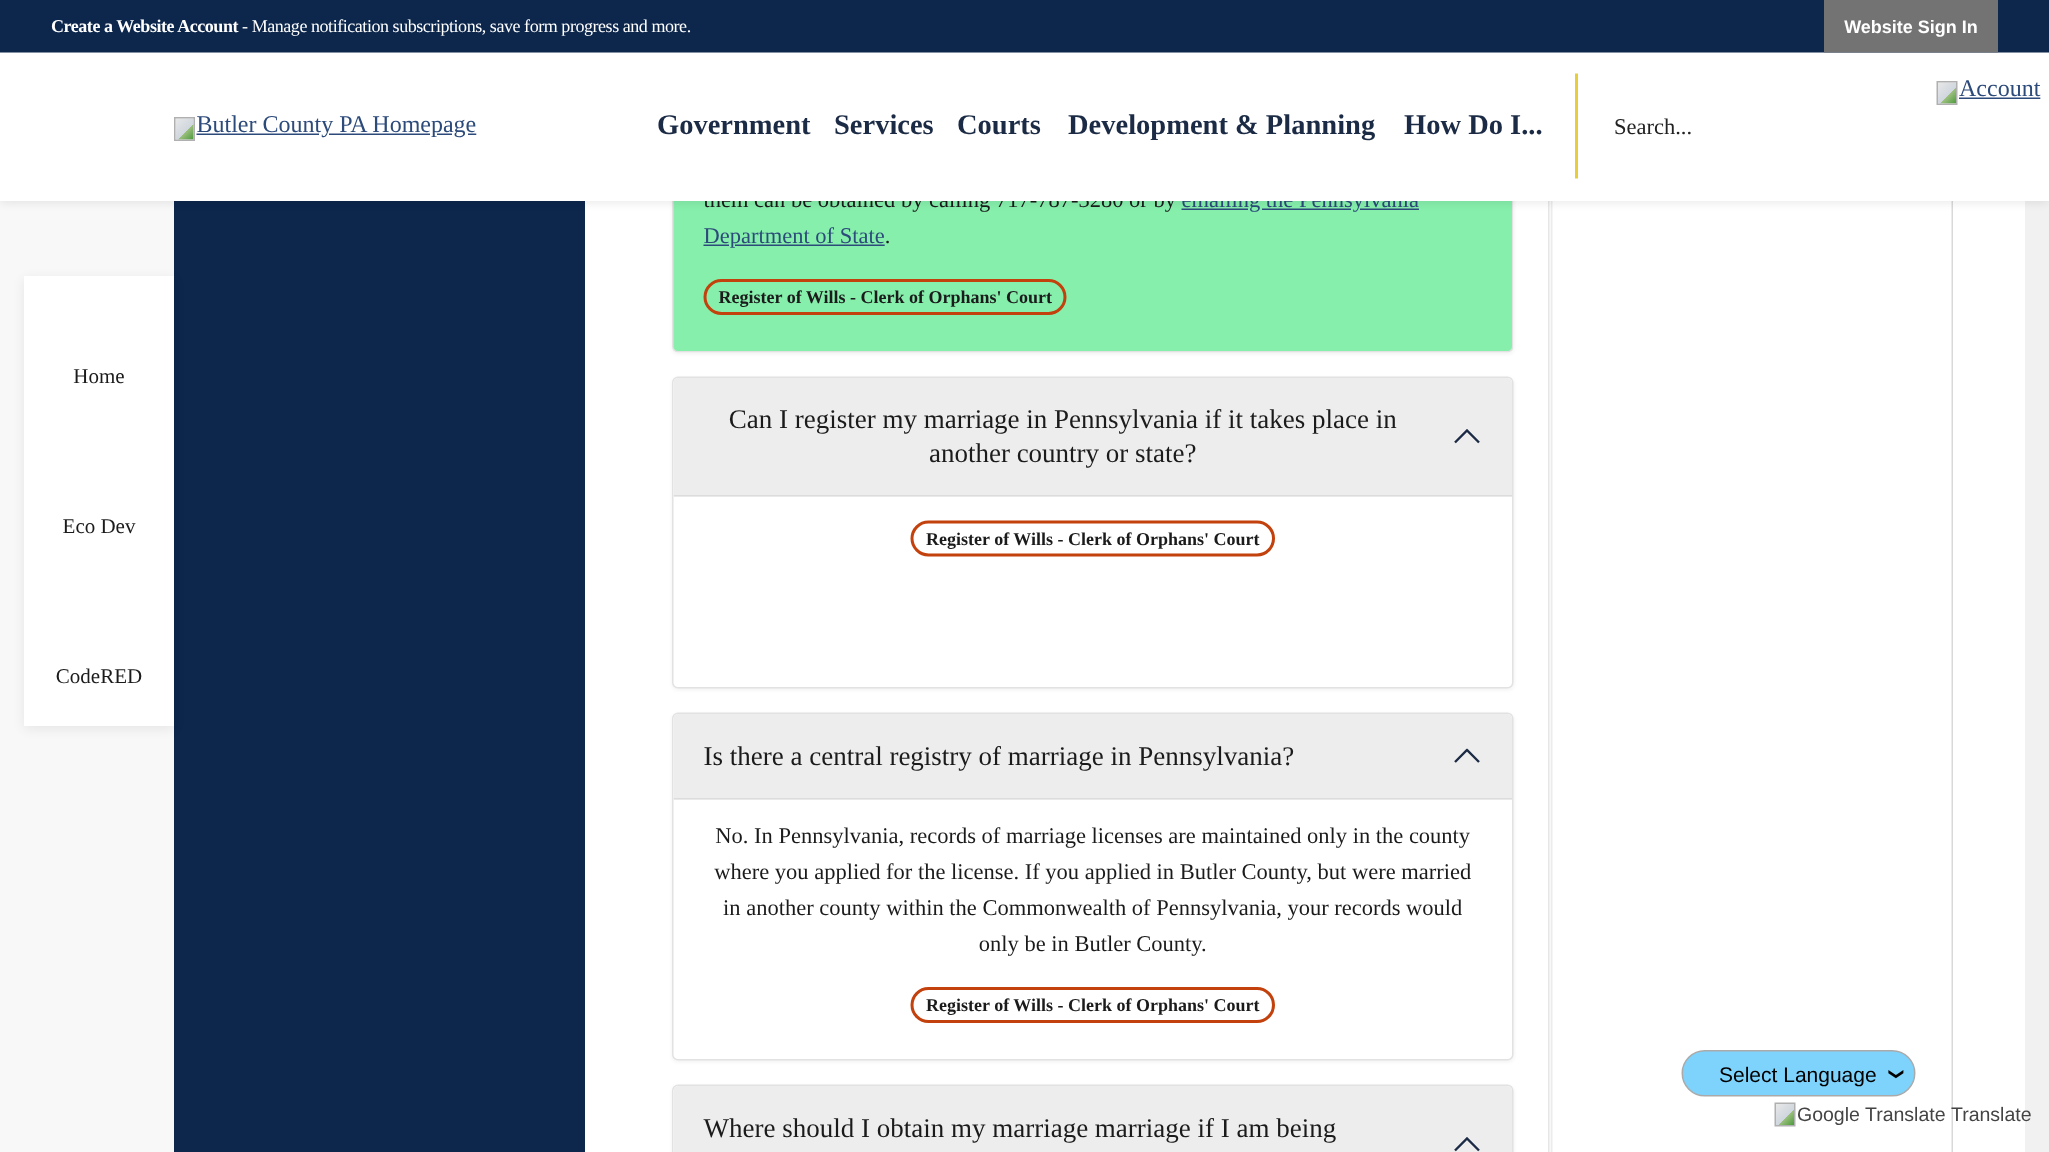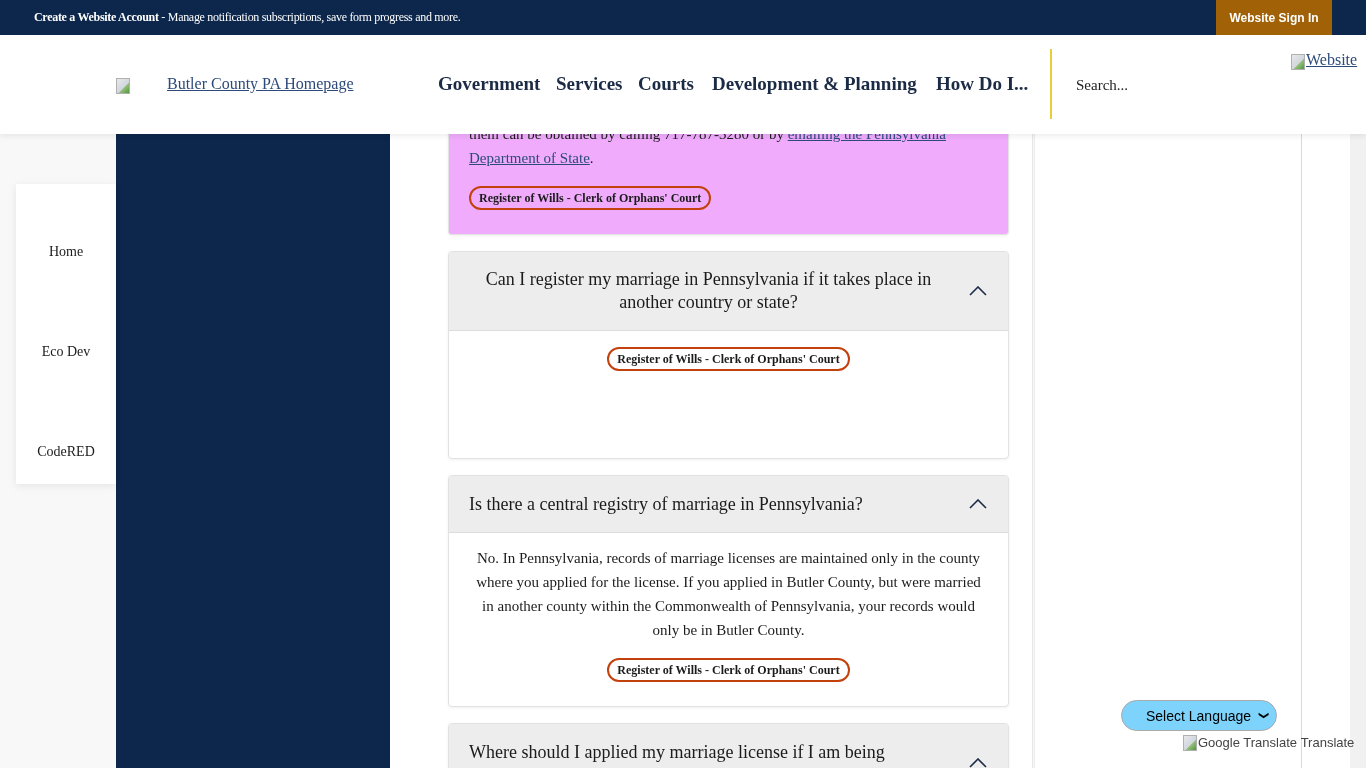--- a/index.html
+++ b/index.html
@@ -3,25 +3,25 @@
 <meta charset="utf-8">
 <style>
   * { box-sizing: border-box; margin: 0; padding: 0; }
   html, body { width: 1366px; height: 768px; overflow: hidden; }
   body { background: #f8f8f8; font-family: "Liberation Serif", serif; color: #1b1b1b; position: relative; }
 
   
   .topbar { position: absolute; left: 0; top: 0; width: 1366px; height: 35px; background: #0c264c; color: #fff; z-index: 20; }
   .topbar .account { position: absolute; left: 34px; top: 10px; font-size: 12px; letter-spacing: -0.3px; }
   .topbar .account b { font-weight: bold; }
-  .topbar .signin { position: absolute; left: 1216px; top: 0; width: 116px; height: 35px; background: #a16207; color: #fff; font-family: "Liberation Sans", sans-serif; font-weight: bold; font-size: 12px; display: flex; align-items: center; justify-content: center; cursor: pointer; }
+  .topbar .signin { position: absolute; left: 1216px; top: 0; width: 116px; height: 35px; background: #737373; color: #fff; font-family: "Liberation Sans", sans-serif; font-weight: bold; font-size: 12px; display: flex; align-items: center; justify-content: center; cursor: pointer; }
 
   
   .header { position: absolute; left: 0; top: 35px; width: 1366px; height: 99px; background: #fff; z-index: 15; box-shadow: 0 2px 6px rgba(0,0,0,0.08); }
-  .logo { position: absolute; left: 115px; top: 40px; font-size: 16px; color: #2c4a7a; text-decoration: underline; display: flex; align-items: flex-end; gap: 36px; }
+  .logo { position: absolute; left: 115px; top: 40px; font-size: 16px; color: #2c4a7a; text-decoration: underline; display: flex; align-items: flex-end; }
   .broken-img { display: inline-block; width: 16px; height: 16px; position: relative; margin-right: 0; vertical-align: bottom; }
   .broken-img:before { content: ""; position: absolute; left: 1px; top: 1px; width: 12px; height: 14px; background: linear-gradient(135deg, #e8e8e8 0%, #cfd6de 60%, #9dc080 60%, #4a9a3a 100%); border: 1px solid #b0b0b0; }
   .nav { position: absolute; top: 38px; left: 0; font-weight: bold; font-size: 19px; color: #1c2b45; }
   .nav span { position: absolute; white-space: nowrap; cursor: pointer; }
   .yellow-divider { position: absolute; left: 1050px; top: 14px; width: 2px; height: 70px; background: #e6cf3a; }
   .search-input { position: absolute; left: 1062px; top: 38px; width: 190px; height: 24px; border: none; outline: none; background: transparent; font-family: Liberation Serif, serif; font-size: 15px; color: #222; padding-left: 14px; }
   .search-input::placeholder { color: #222; }
   .search-btn { position: absolute; left: 1290px; top: 16px; font-size: 16px; color: #2c4a7a; text-decoration: underline; display: flex; align-items: flex-end; cursor: pointer; }
 
   
@@ -37,21 +37,21 @@
   .far-right { position: absolute; left: 1302px; top: 134px; width: 48px; height: 634px; background: #fff; }
   .scroll-strip { position: absolute; left: 1350px; top: 134px; width: 16px; height: 634px; background: #f1f1f1; }
 
   .card { position: absolute; left: 448px; width: 561px; background: #fff; border: 1px solid #e2e2e2; border-radius: 4px; box-shadow: 0 1px 3px rgba(0,0,0,0.06); overflow: hidden; text-align: center; }
   .card .q { background: #ededed; border-bottom: 1px solid #dcdcdc; padding: 0 60px 0 20px; font-size: 18px; line-height: 23px; color: #1b1b1b; display: flex; align-items: center; position: relative; cursor: pointer; }
   .card .chev { position: absolute; right: 21px; width: 18px; height: 10px; }
   .card .a { padding: 0 20px; font-size: 15px; line-height: 24px; color: #1b1b1b; }
   .tag { display: inline-block; border: 2px solid #c2410c; border-radius: 12px; padding: 0 8px; height: 24px; line-height: 20px; font-size: 12px; font-weight: bold; color: #1b1b1b; cursor: pointer; white-space: nowrap; }
   a.link { color: #2c4a7a; text-decoration: underline; }
 
-  .card-top { position: absolute; left: 448px; top: 120px; width: 561px; height: 115px; background: #f0abfc; border: 1px solid #e2e2e2; border-top: none; border-radius: 0 0 4px 4px; box-shadow: 0 1px 3px rgba(0,0,0,0.06); }
+  .card-top { position: absolute; left: 448px; top: 120px; width: 561px; height: 115px; background: #86efac; border: 1px solid #e2e2e2; border-top: none; border-radius: 0 0 4px 4px; box-shadow: 0 1px 3px rgba(0,0,0,0.06); }
 
   
   .lang { position: absolute; left: 1121px; top: 700px; width: 156px; height: 31px; border: 1px solid #aaa; border-radius: 16px; background: #7dd3fc; font-family: "Liberation Sans", sans-serif; font-size: 14px; color: #000; display: flex; align-items: center; padding-left: 24px; cursor: pointer; z-index: 6; }
   .lang .caret { position: absolute; right: 8px; top: 9px; font-size: 10px; }
   .gt { position: absolute; left: 1182px; top: 734px; font-family: "Liberation Sans", sans-serif; font-size: 13px; color: #444; display: flex; align-items: center; z-index: 6; }
 </style>
 </head>
 <body>
 
 <div class="topbar">
@@ -70,21 +70,21 @@
     <span style="left:438px">Government</span>
     <span style="left:556px">Services</span>
     <span style="left:638px">Courts</span>
     <span style="left:712px">Development &amp; Planning</span>
     <span style="left:936px">How Do I...</span>
   </div>
   <div class="yellow-divider"></div>
   <input class="search-input" type="text" placeholder="Search..." style="">
   <a class="search-btn">
     <span class="broken-img"></span>
-      <span>Website</span>
+      <span>Account</span>
   </a>
 </div>
 
 <div class="quicklinks">
   <div class="ql" style="top:60px">Home</div>
   <div class="ql" style="top:160px">Eco Dev</div>
   <div class="ql" style="top:260px">CodeRED</div>
 </div>
 
 <div class="dark-col"></div>
@@ -122,21 +122,21 @@
       </svg>
   </div>
   <div class="a" style="padding-top:13px;font-family:Liberation Serif, serif;">No. In Pennsylvania, records of marriage licenses are maintained only in the county where you applied for the license. If you applied in Butler County, but were married in another county within the Commonwealth of Pennsylvania, your records would only be in Butler County.</div>
   <div style="padding:16px 20px 0;">
     <span class="tag">Register of Wills - Clerk of Orphans' Court</span>
   </div>
 </div>
 
 <div class="card" style="top:723px; height:60px;">
   <div class="q" style="height:60px; align-items:flex-start; padding-top:17px;">
-    <span>Where should I applied my marriage license if I am being</span>
+    <span>Where should I obtain my marriage marriage if I am being</span>
     <svg class="chev" style="top:34px" viewBox="0 0 18 10">
         <polyline points="1,9 9,1 17,9" fill="none" stroke="#1c2b45" stroke-width="1.6"></polyline>
       </svg>
   </div>
 </div>
 
 <div class="lang">
   <span>Select Language</span>
   <span class="caret" style="transform: rotate(90deg);">❯</span>
 </div>

